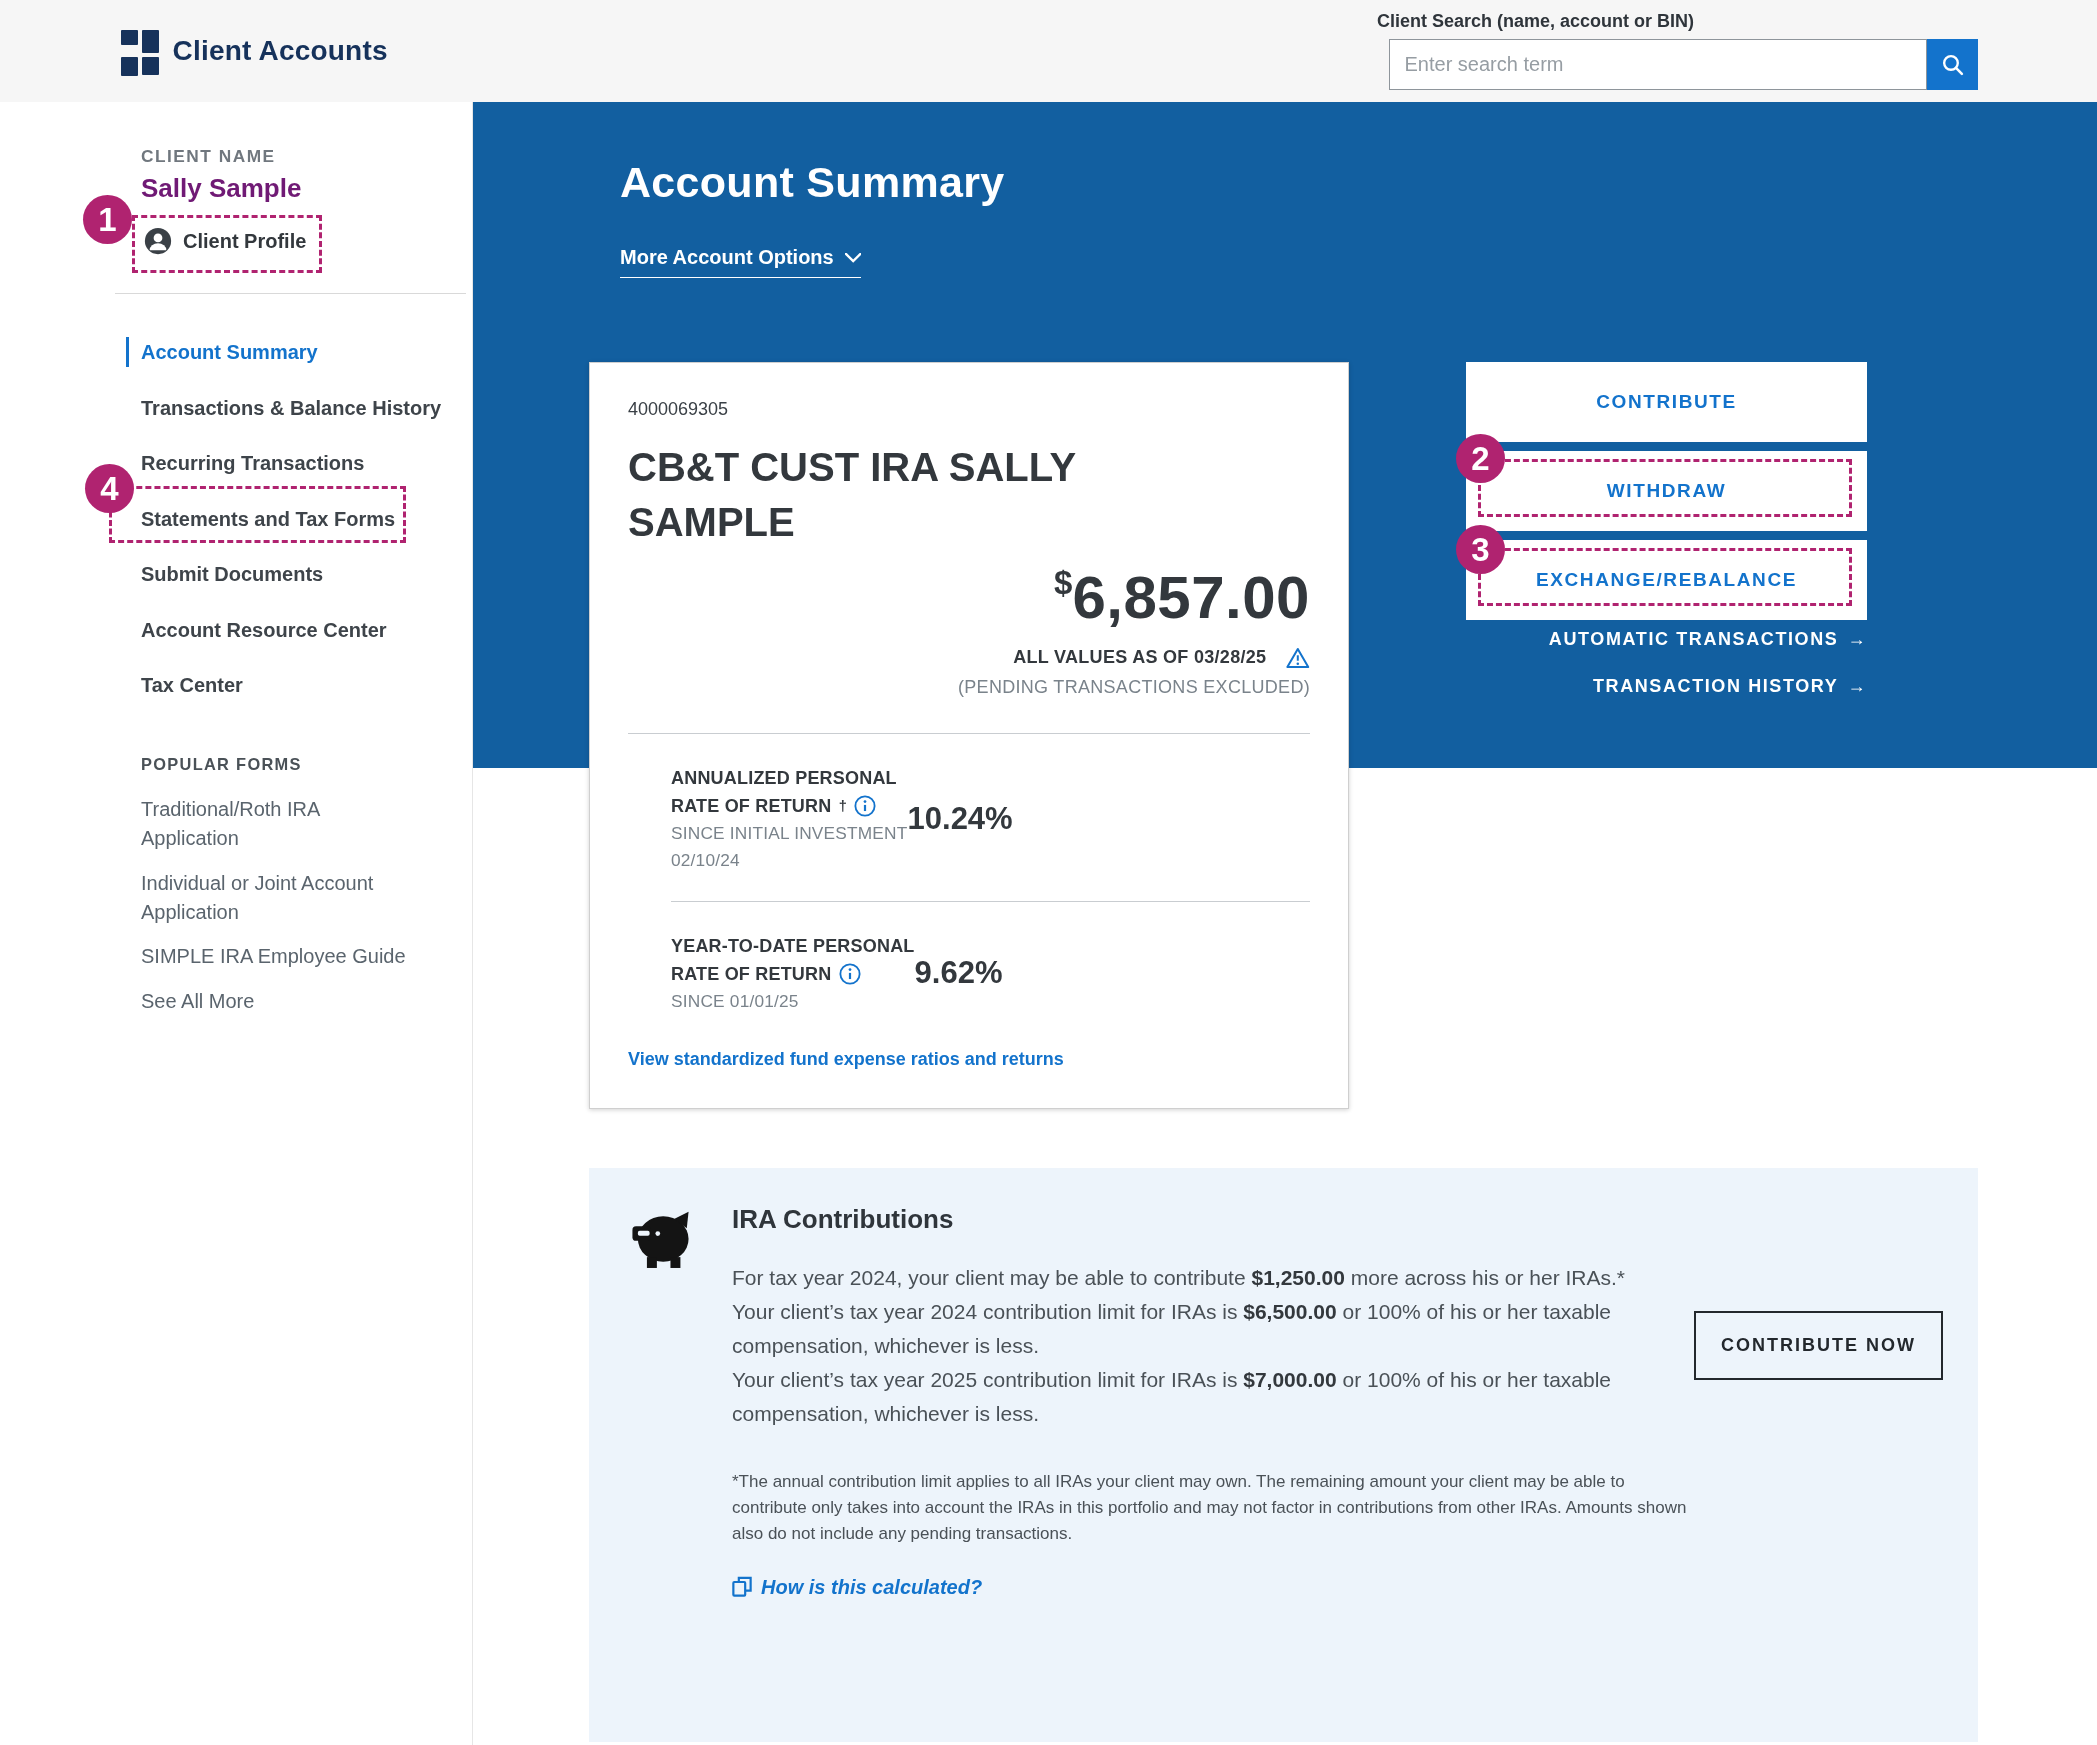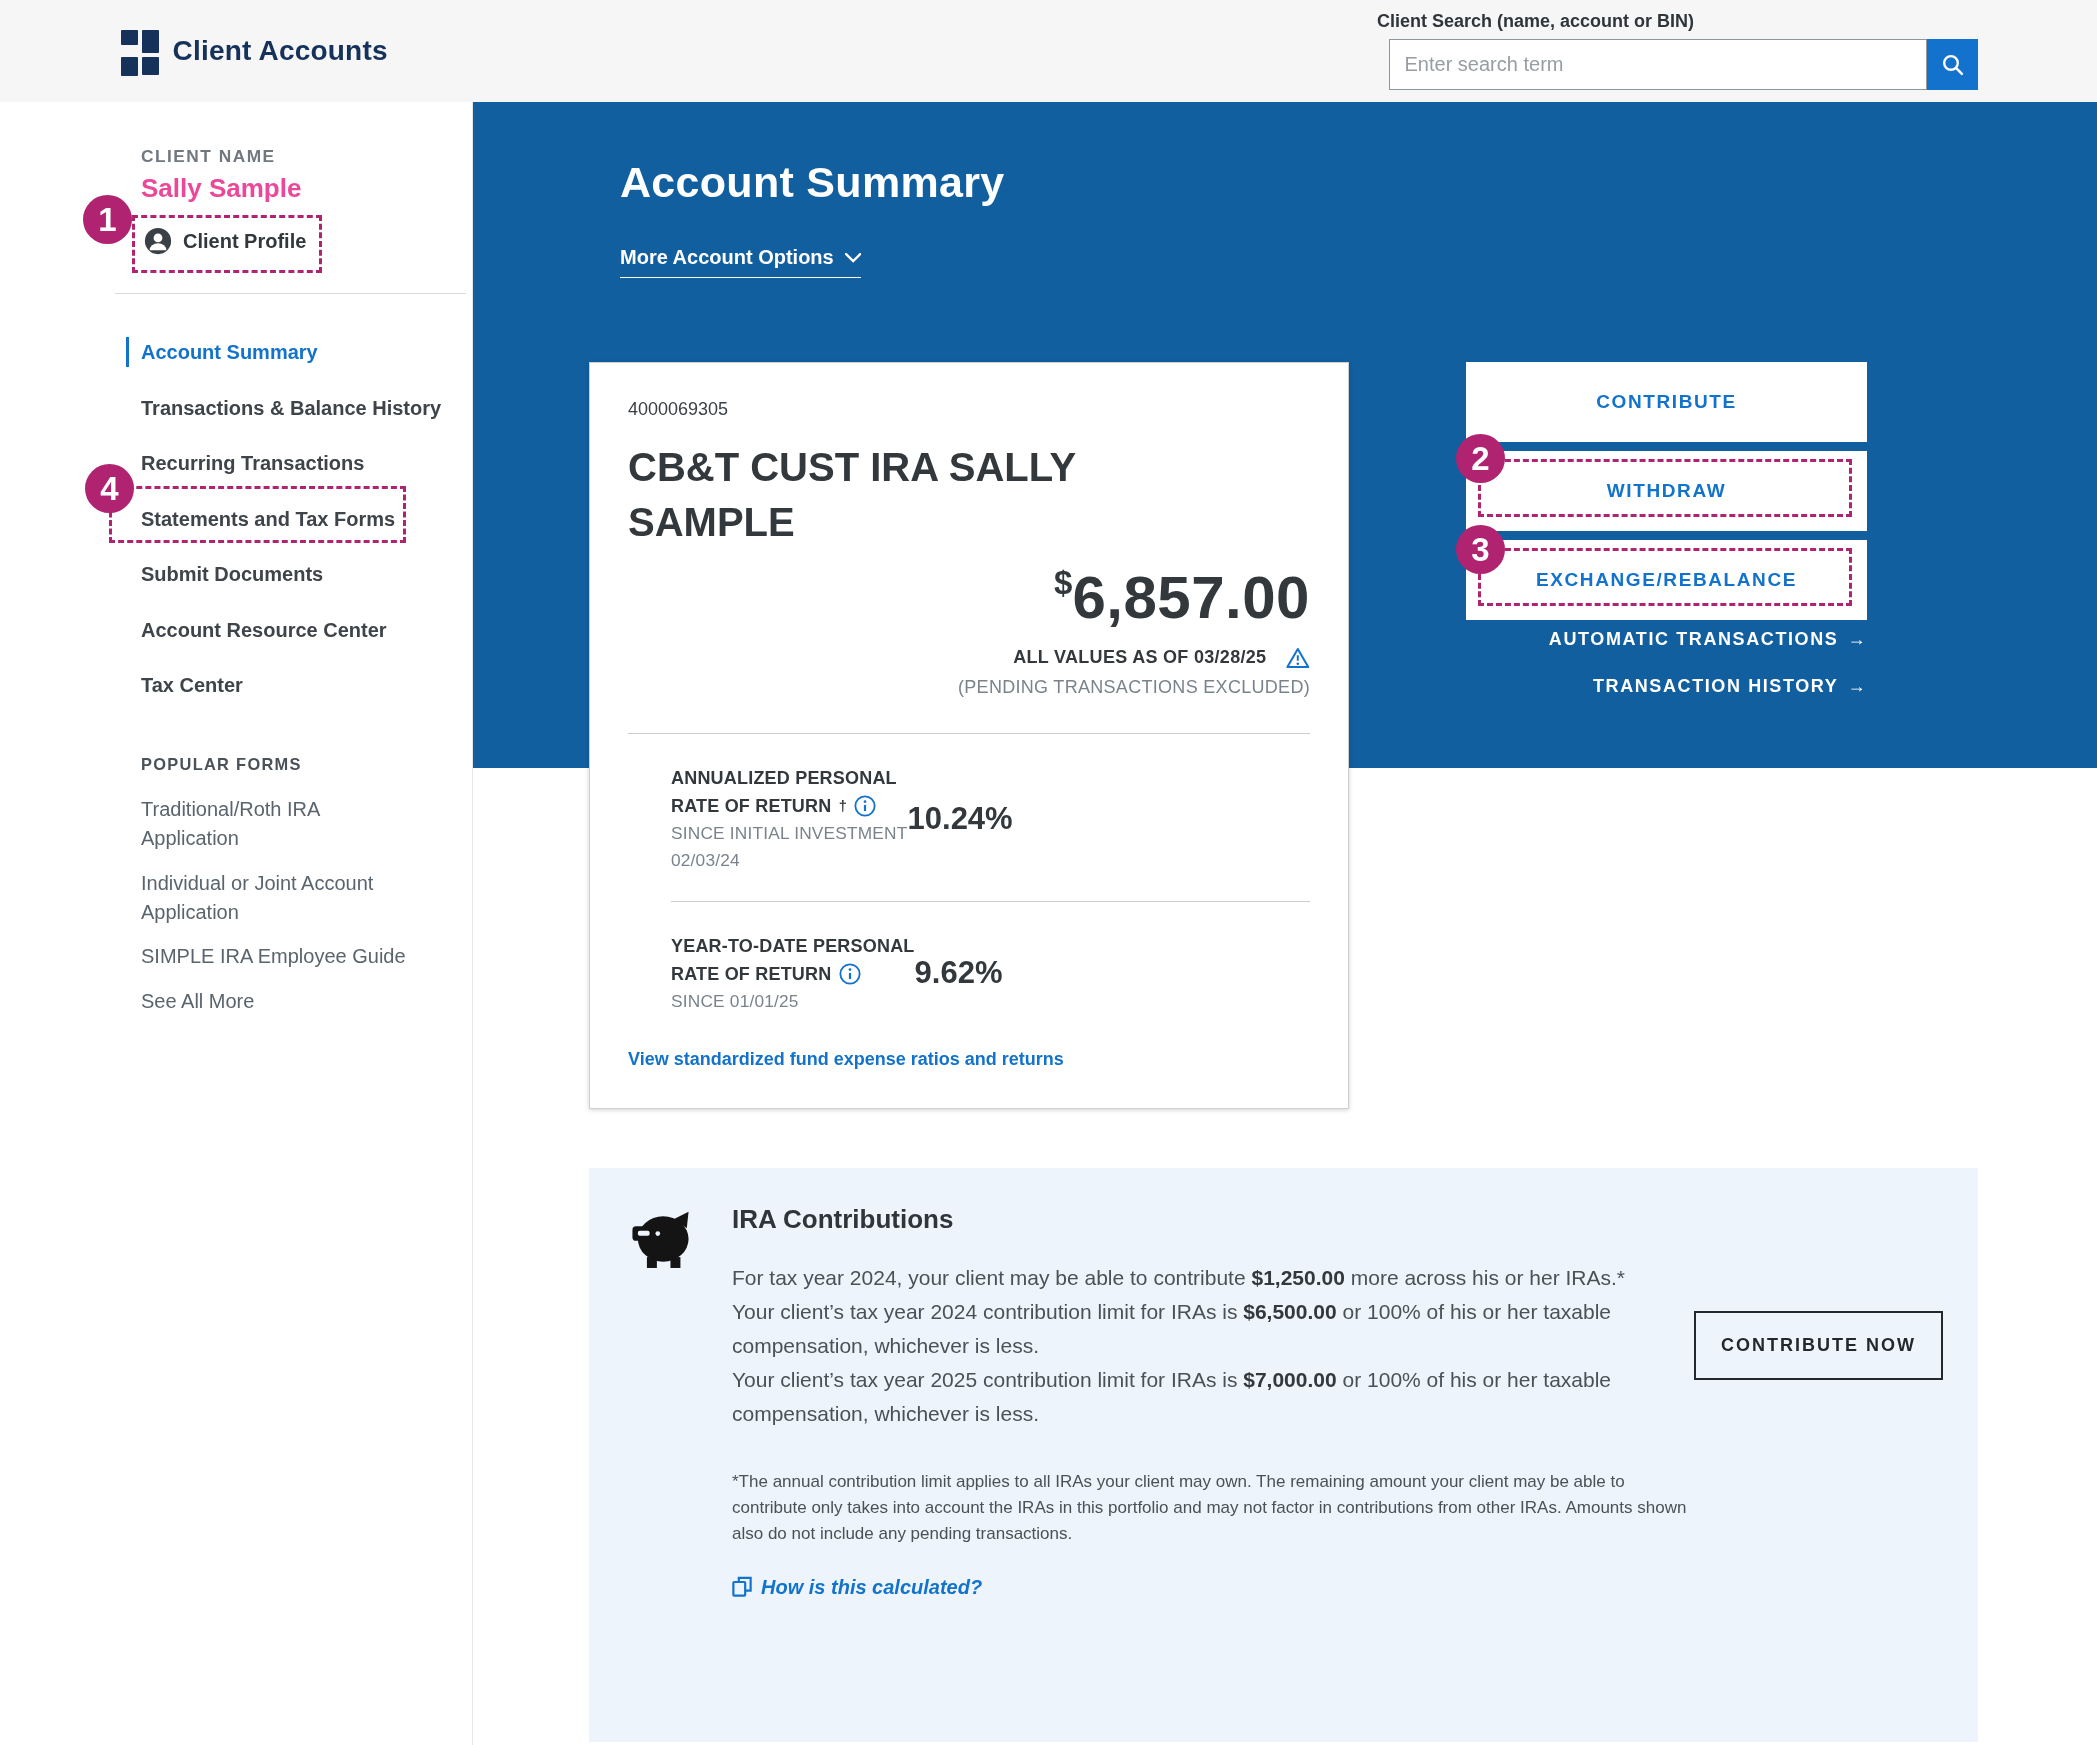--- a/index.html
+++ b/index.html
@@ -18,21 +18,21 @@
   .search-block { position:absolute; right:119px; top:11px; width:601px; }
   .search-label { font-size:18px; font-weight:bold; color:#2F353B; margin-bottom:7.3px; }
   .search-row { display:flex; }
   .search-input { width:549px; height:51px; border:0.9px solid #8E959B; background:#fff; font-size:20px; padding:0 14.5px; color:#3A4046; font-family:"Liberation Sans",sans-serif;margin-left:12px; }
   .search-input::placeholder { color:#969DA3; }
   .search-btn { width:52px; height:51px; background:#1373CC; border:none; display:flex; align-items:center; justify-content:center; cursor:pointer; }
 
   
   .sidebar { position:absolute; left:0; top:102px; width:473px; height:1644px; background:#fff; border-right:0.9px solid #E6E6E6; z-index:2; }
   .client-label { position:absolute; left:141px; top:44px; font-size:17.3px; color:#70777E; letter-spacing:1.5px; font-weight:bold; }
-  .client-name { position:absolute; left:141px; top:71px; font-size:26px; font-weight:bold; color:#ec4899; }
+  .client-name { position:absolute; left:141px; top:71px; font-size:26px; font-weight:bold; color:#701a75; }
   .client-profile { position:absolute; left:144px; top:125px; display:flex; align-items:center; gap:11px; cursor:pointer; }
   .client-profile span { font-size:20px; font-weight:bold; color:#33383D; }
   .side-divider { position:absolute; left:115px; top:191px; width:351px; height:0; border-top:0.9px solid #D9D9D9; }
   .nav-list { position:absolute; left:141px; top:238px; width:323px; list-style:none; }
   .nav-list li { position:relative; font-size:20px; font-weight:bold; color:#3E444A; line-height:24.5px; margin-bottom:31px; cursor:pointer; }
   .nav-list li.active { color:#1373CC; }
   .nav-list li.active::before { content:""; position:absolute; left:-15.5px; top:-2.7px; width:3.6px; height:30px; background:#1373CC; }
   .forms-label { position:absolute; left:141px; top:653px; font-size:16.4px; font-weight:bold; color:#4A5157; letter-spacing:1.3px; }
   .forms-list { position:absolute; left:141px; top:693px; width:273px; list-style:none; }
   .forms-list li { font-size:20px; color:#5A646D; line-height:29px; margin-bottom:15.5px; cursor:pointer; }
@@ -185,21 +185,21 @@
         <div class="rate-label-line">
           <span>RATE OF RETURN</span>
           <span class="dagger">†</span>
           <svg width="22" height="22" viewBox="0 0 24 24">
               <circle cx="12" cy="12" r="10.5" fill="none" stroke="#1373CC" stroke-width="2"></circle>
               <circle cx="12" cy="7.2" r="1.5" fill="#1373CC"></circle>
               <line x1="12" y1="10.8" x2="12" y2="17.5" stroke="#1373CC" stroke-width="2.4"></line>
             </svg>
         </div>
         <div class="rate-since">SINCE INITIAL INVESTMENT</div>
-        <div class="rate-since">02/03/24</div>
+        <div class="rate-since">02/10/24</div>
       </div>
       <div class="rate-value">10.24%</div>
     </div>
 
     <div class="rate-row" style="border-bottom:none; padding-bottom:9px;">
       <div class="rate-labels">
         <div>YEAR-TO-DATE PERSONAL</div>
         <div class="rate-label-line">
           <span>RATE OF RETURN</span>
           <svg width="22" height="22" viewBox="0 0 24 24">

